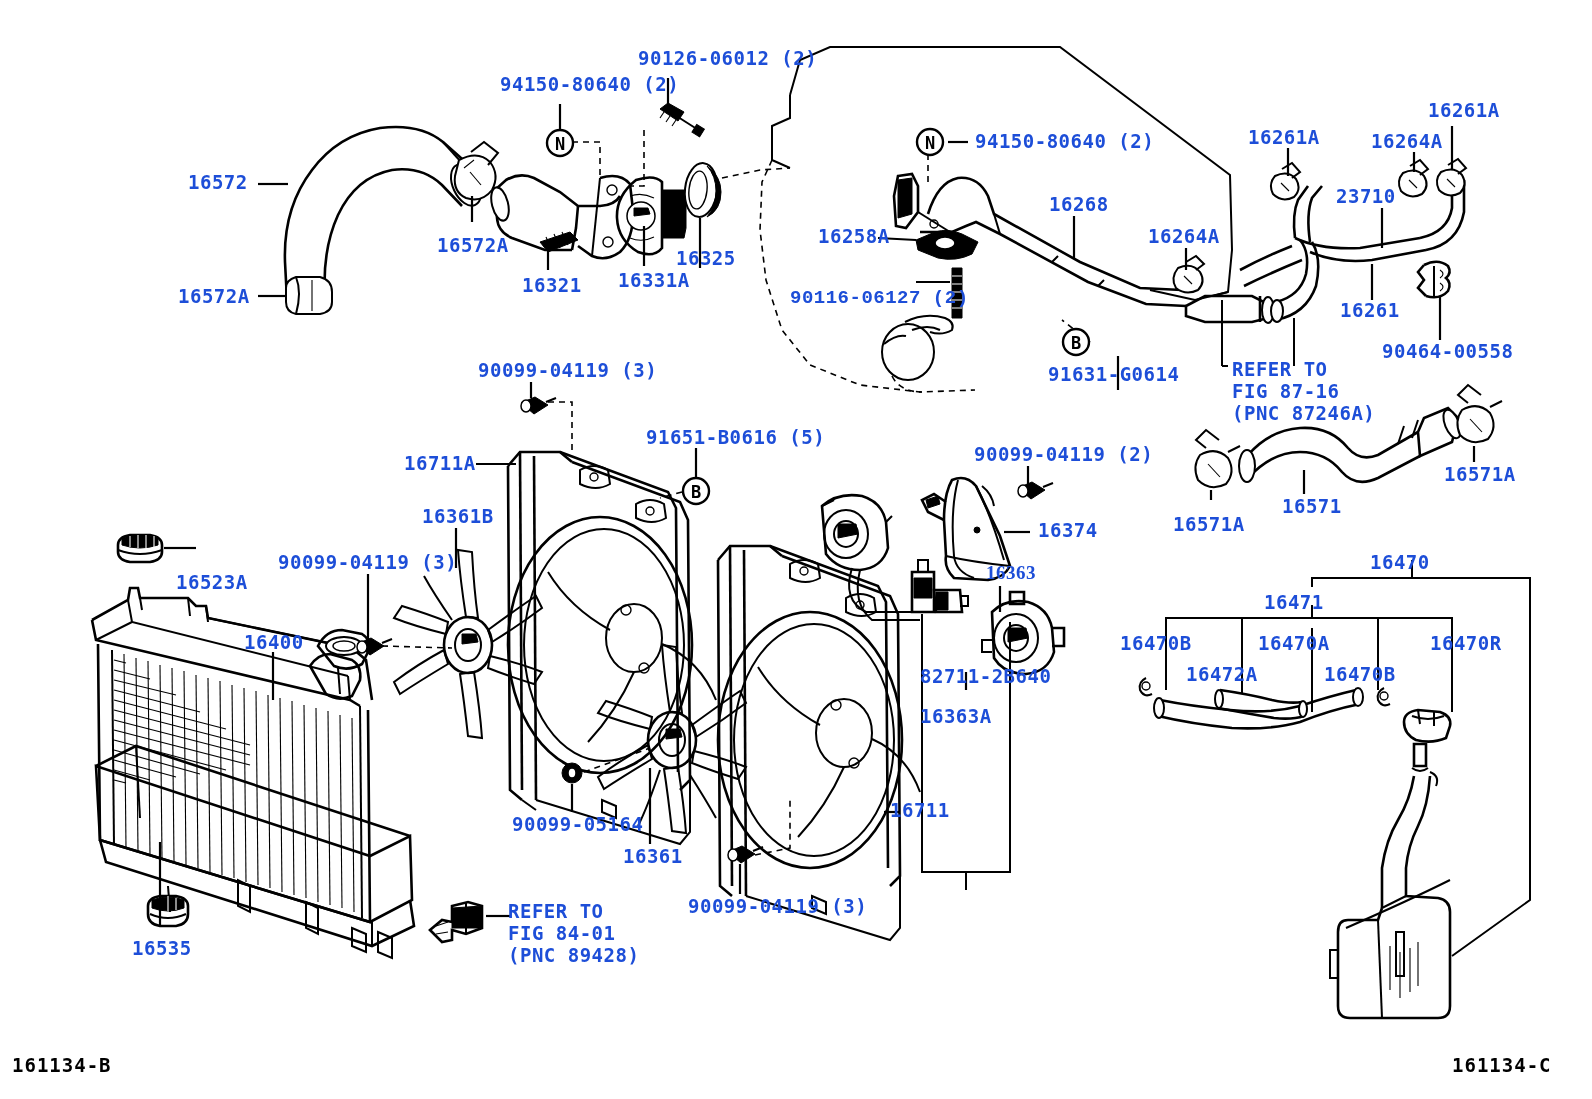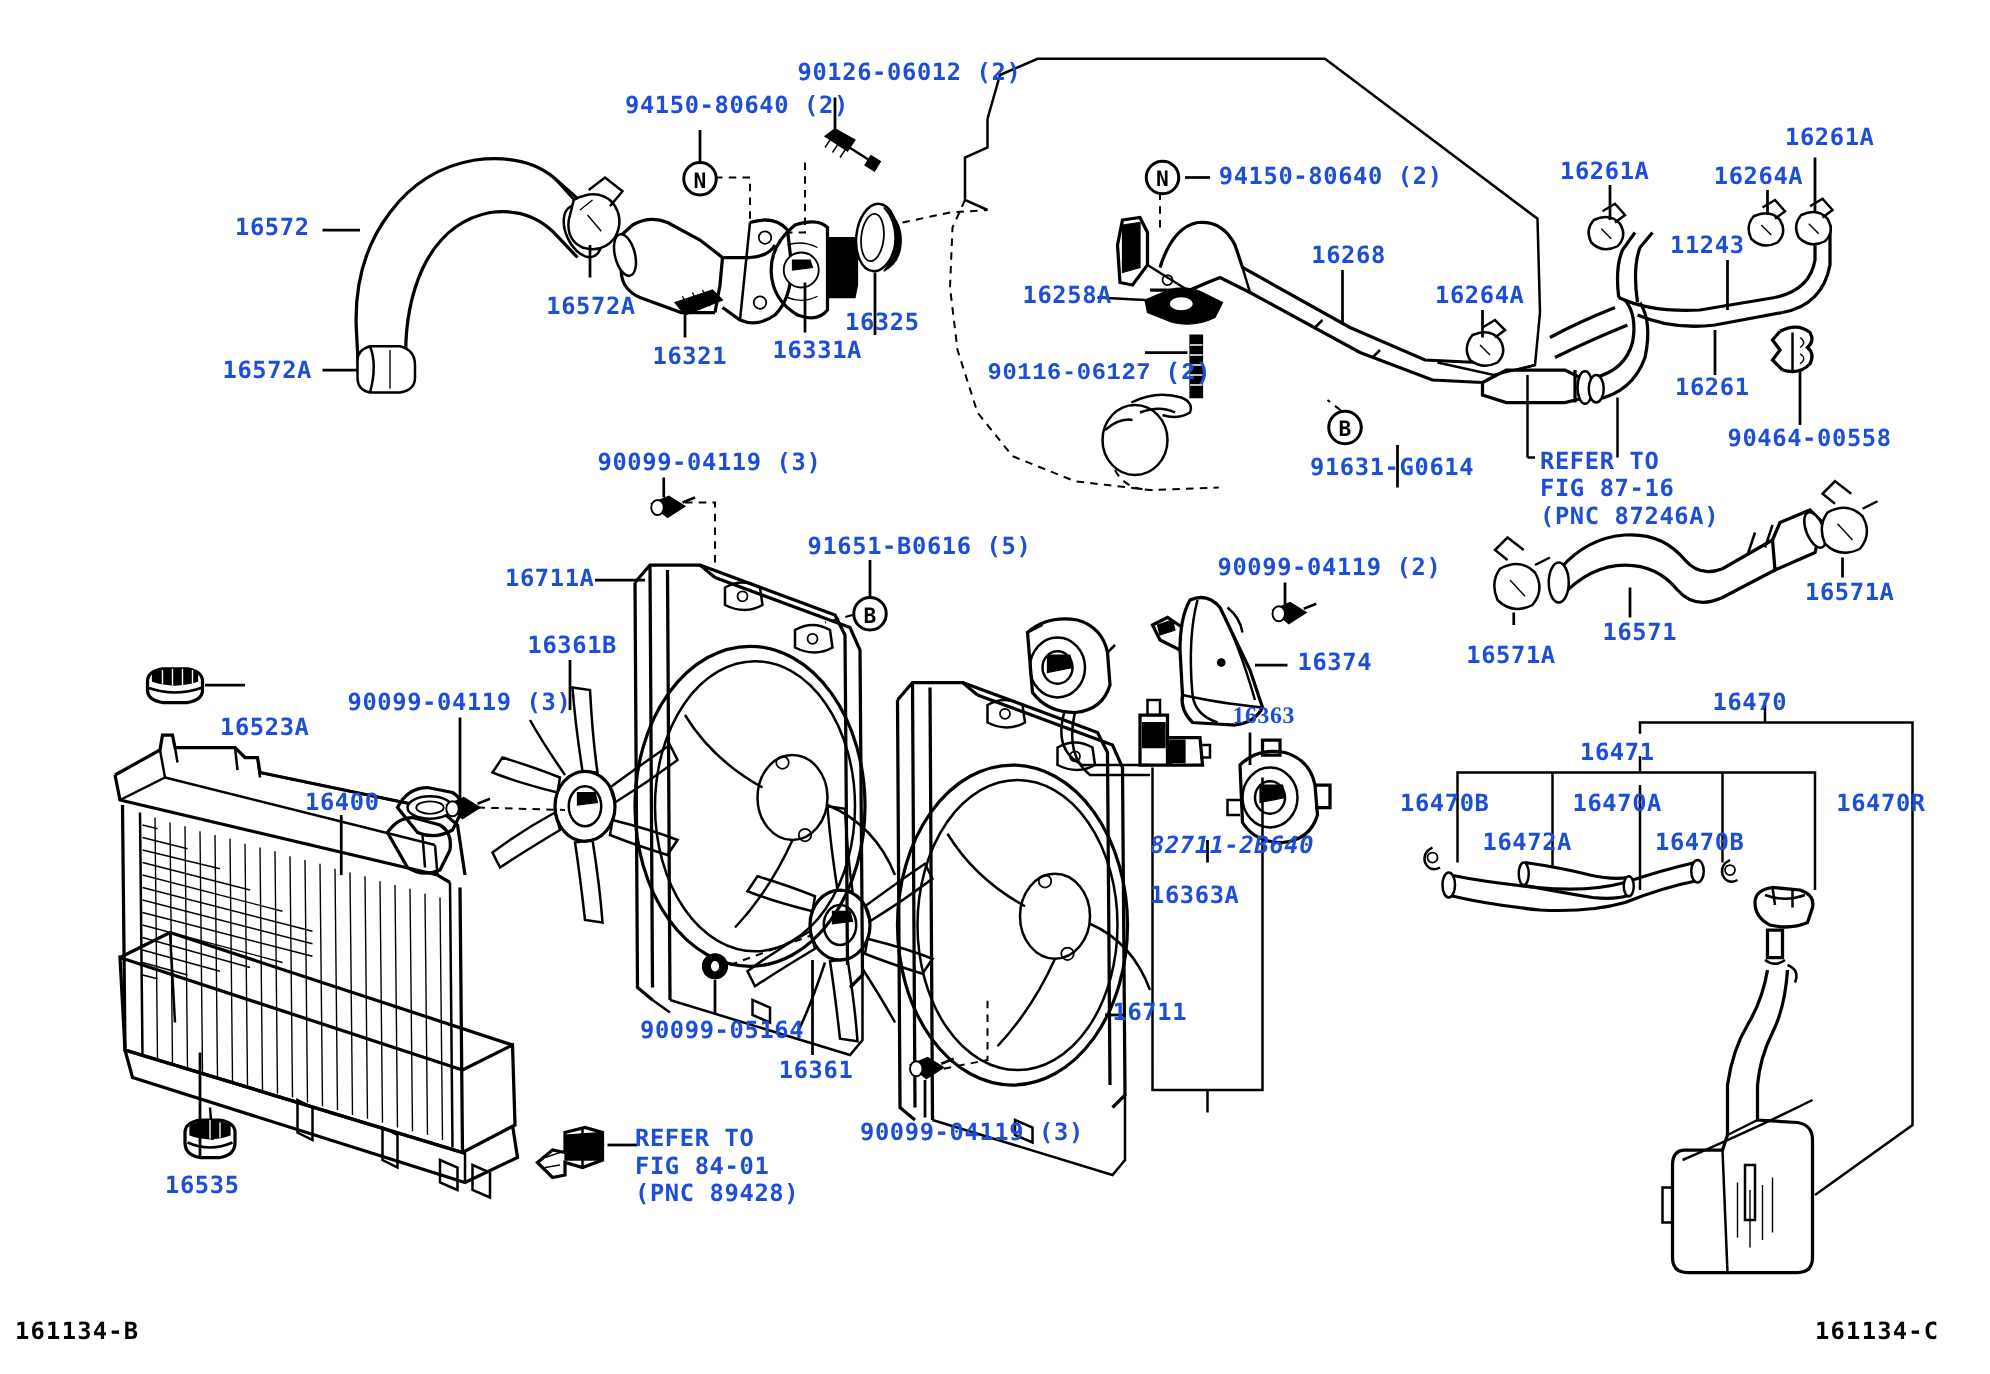--- a/index.html
+++ b/index.html
@@ -654,55 +654,55 @@
   <div class="lbl" style="left:522px;top:275px;">16321</div>
   <div class="lbl" style="left:618px;top:270px;">16331A</div>
   <div class="lbl" style="left:676px;top:248px;">16325</div>
   <div class="lbl" style="left:975px;top:131px;">94150-80640 (2)</div>
   <div class="lbl" style="left:1049px;top:194px;">16268</div>
   <div class="lbl" style="left:818px;top:226px;">16258A</div>
   <div class="lbl" style="left:790px;top:288px;font-family:Liberation Mono, monospace;">90116-06127 (2)</div>
   <div class="lbl" style="left:1048px;top:364px;">91631-G0614</div>
   <div class="lbl" style="left:1148px;top:226px;">16264A</div>
   <div class="lbl" style="left:1248px;top:127px;">16261A</div>
-  <div class="lbl" style="left:1336px;top:186px;">11243</div>
+  <div class="lbl" style="left:1336px;top:186px;">23710</div>
   <div class="lbl" style="left:1371px;top:131px;">16264A</div>
   <div class="lbl" style="left:1428px;top:100px;">16261A</div>
   <div class="lbl" style="left:1340px;top:300px;">16261</div>
   <div class="lbl" style="left:1382px;top:341px;">90464-00558</div>
   <div class="lbl multi" style="left:1232px;top:358px;">REFER TO
 FIG 87-16
 (PNC 87246A)</div>
   <div class="lbl" style="left:478px;top:360px;">90099-04119 (3)</div>
   <div class="lbl" style="left:646px;top:427px;">91651-B0616 (5)</div>
   <div class="lbl" style="left:404px;top:453px;">16711A</div>
   <div class="lbl" style="left:422px;top:506px;">16361B</div>
   <div class="lbl" style="left:278px;top:552px;">90099-04119 (3)</div>
   <div class="lbl" style="left:176px;top:572px;text-align:right;">16523A</div>
   <div class="lbl" style="left:244px;top:632px;">16400</div>
   <div class="lbl" style="left:974px;top:444px;">90099-04119 (2)</div>
   <div class="lbl" style="left:1038px;top:520px;">16374</div>
   <div class="lbl" style="left:986px;top:562px;font-family:Liberation Serif, serif;">16363</div>
-  <div class="lbl" style="left:920px;top:666px;font-style:italic;">82711-2B640</div>
+  <div class="lbl" style="left:920px;top:666px;">82711-2B640</div>
   <div class="lbl" style="left:920px;top:706px;">16363A</div>
   <div class="lbl" style="left:890px;top:800px;">16711</div>
   <div class="lbl" style="left:512px;top:814px;">90099-05164</div>
   <div class="lbl" style="left:623px;top:846px;">16361</div>
   <div class="lbl" style="left:688px;top:896px;">90099-04119 (3)</div>
   <div class="lbl" style="left:132px;top:938px;">16535</div>
   <div class="lbl multi" style="left:508px;top:900px;">REFER TO
 FIG 84-01
 (PNC 89428)</div>
   <div class="lbl" style="left:1173px;top:514px;">16571A</div>
   <div class="lbl" style="left:1282px;top:496px;">16571</div>
   <div class="lbl" style="left:1444px;top:464px;">16571A</div>
   <div class="lbl" style="left:1370px;top:552px;">16470</div>
   <div class="lbl" style="left:1264px;top:592px;">16471</div>
   <div class="lbl" style="left:1120px;top:633px;">16470B</div>
   <div class="lbl" style="left:1258px;top:633px;">16470A</div>
-  <div class="lbl" style="left:1430px;top:633px;margin-left:39px;">16470R</div>
+  <div class="lbl" style="left:1430px;top:633px;">16470R</div>
   <div class="lbl" style="left:1186px;top:664px;">16472A</div>
   <div class="lbl" style="left:1324px;top:664px;">16470B</div>
 
   <div class="corner" style="left:12px;top:1054px;">161134-B</div>
   <div class="corner" style="left:1452px;top:1054px;">161134-C</div>
 
 </div>
 
 </body></html>

